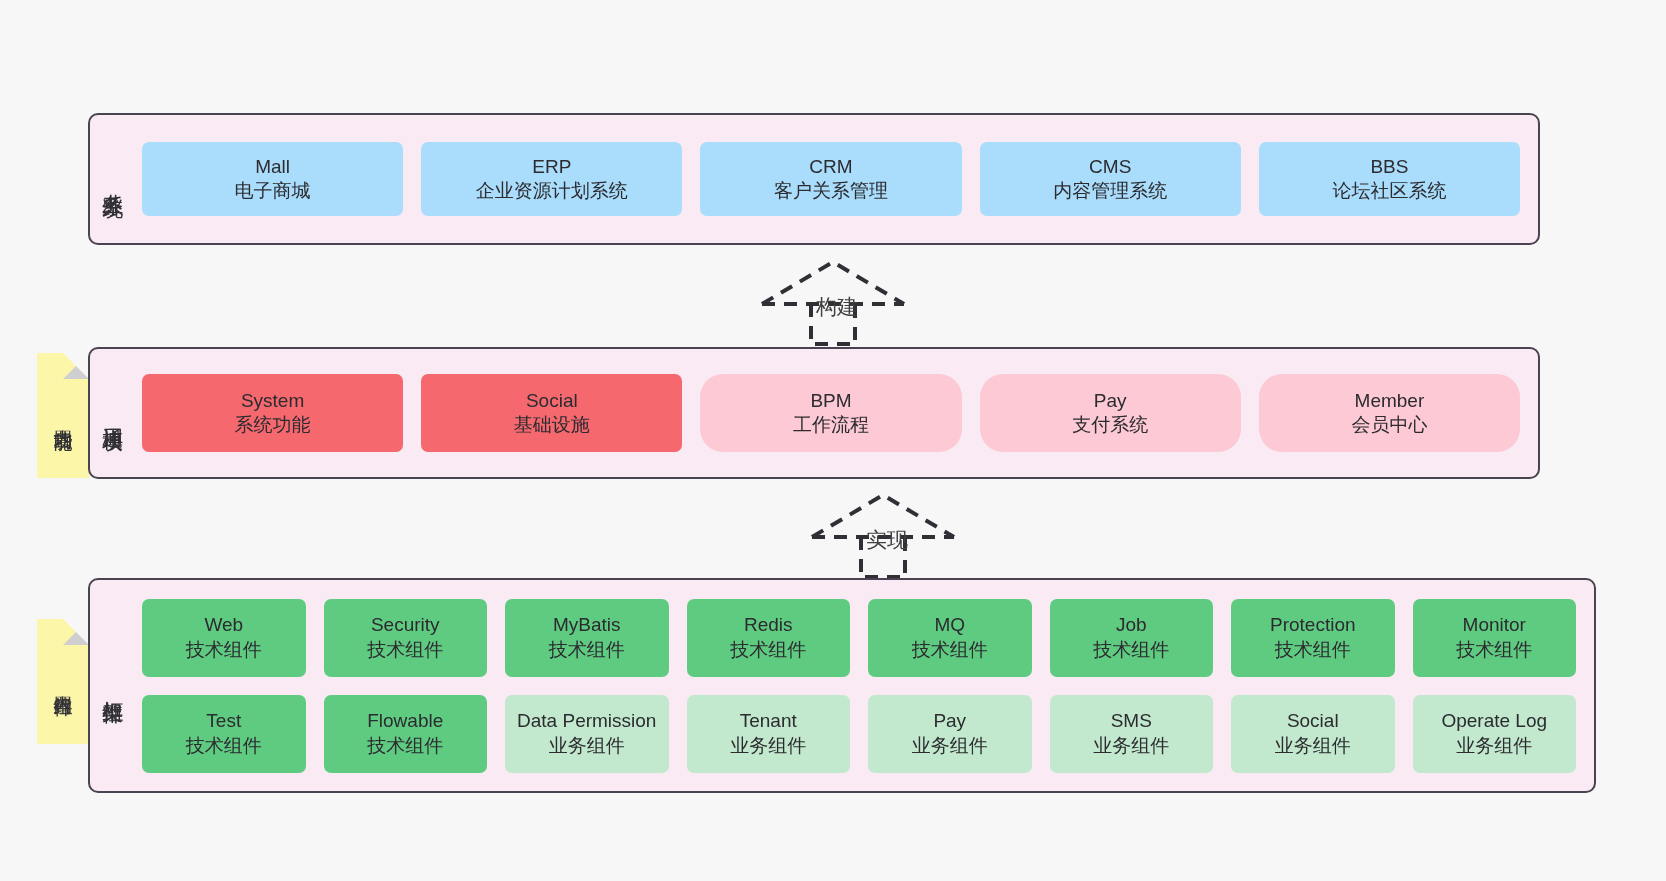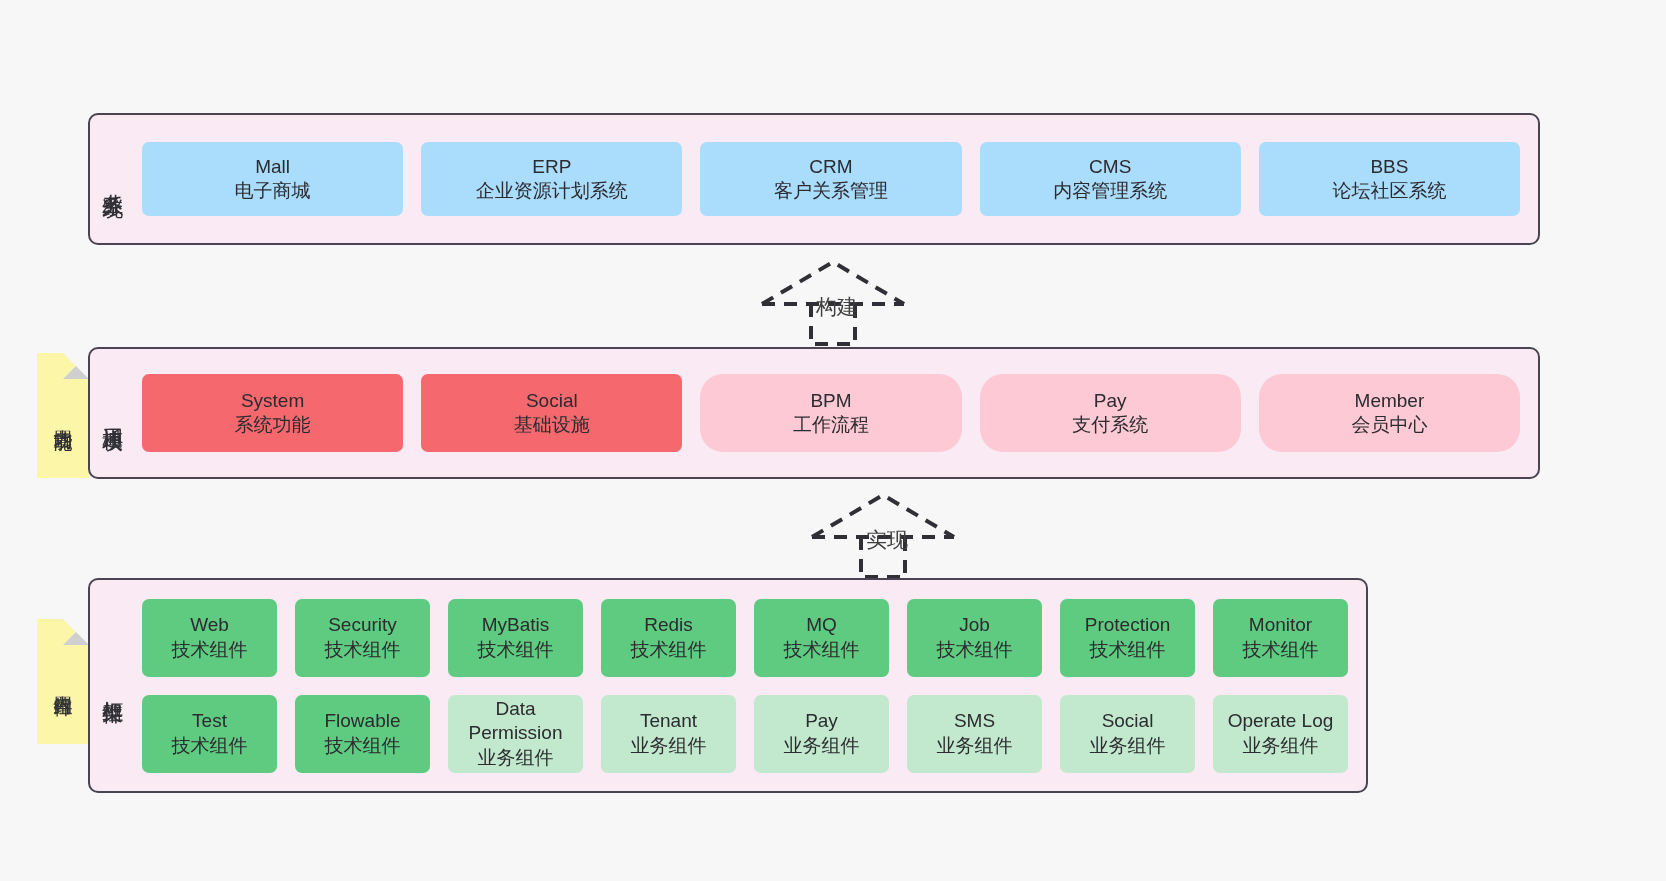--- a/index.html
+++ b/index.html
@@ -91,21 +91,21 @@
   
   .c-blue        { background: #aadcfb; }
   .c-red         { background: #f4686e; }
   .c-pink        { background: #fcc9d4; border-radius: 23px; }
   .c-green       { background: #5fcb80; }
   .c-green-light { background: #c2e9cd; }
 
   
   #layer-business  { left: 88px;  top: 113px; width: 1452px; height: 132px; }
   #layer-common    { left: 88px;  top: 347px; width: 1452px; height: 132px; }
-  #layer-framework { left: 88px;  top: 578px; width: 1280px; height: 215px; }
+  #layer-framework { left: 88px;  top: 578px; width: 1508px; height: 215px; }
 
   #layer-business  .node-row { height: 74px; }
   #layer-common    .node-row { height: 78px; }
   #layer-framework .node-row { height: 78px; }
 
   
   .sticky {
     position: absolute;
     background: #fcf7a8;
     box-sizing: border-box;

